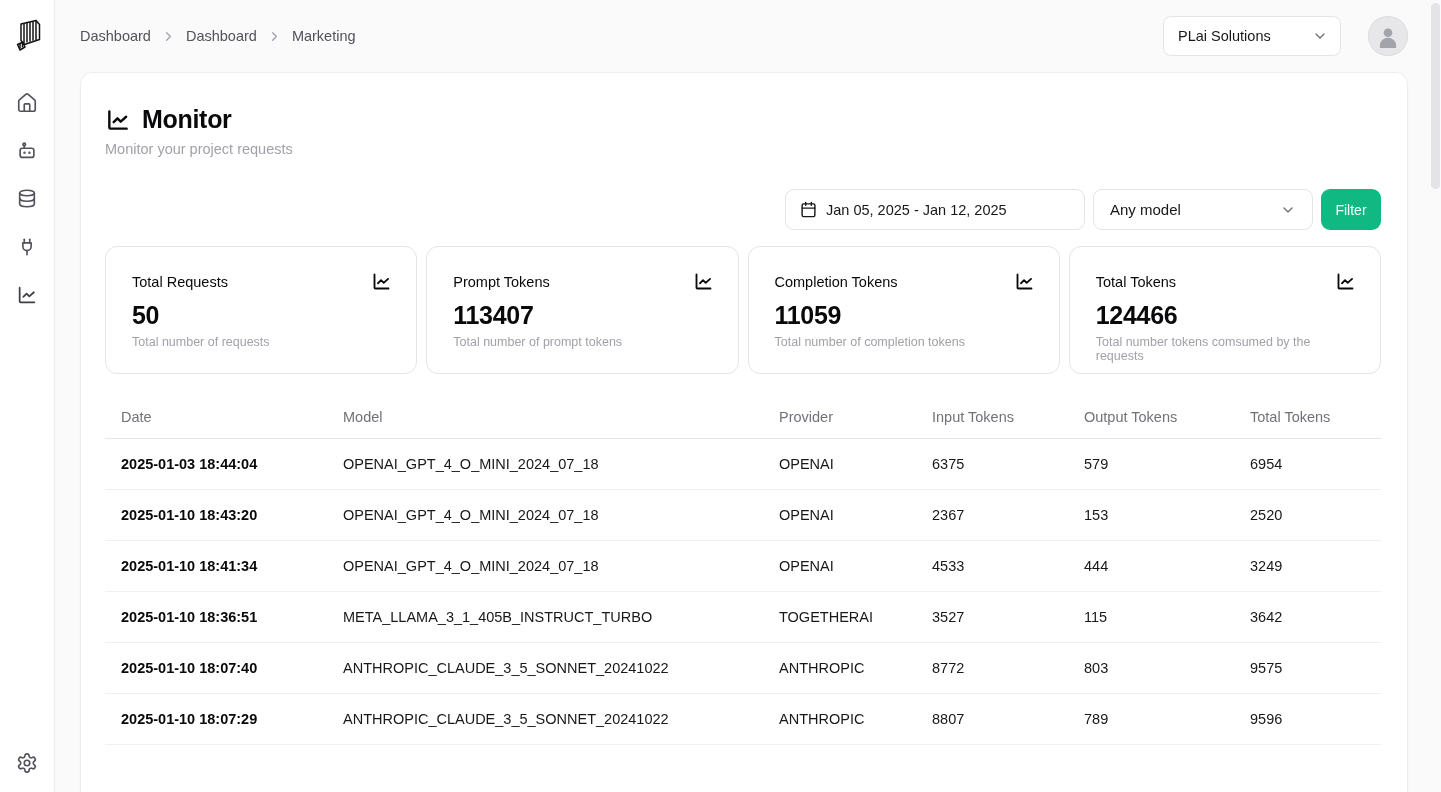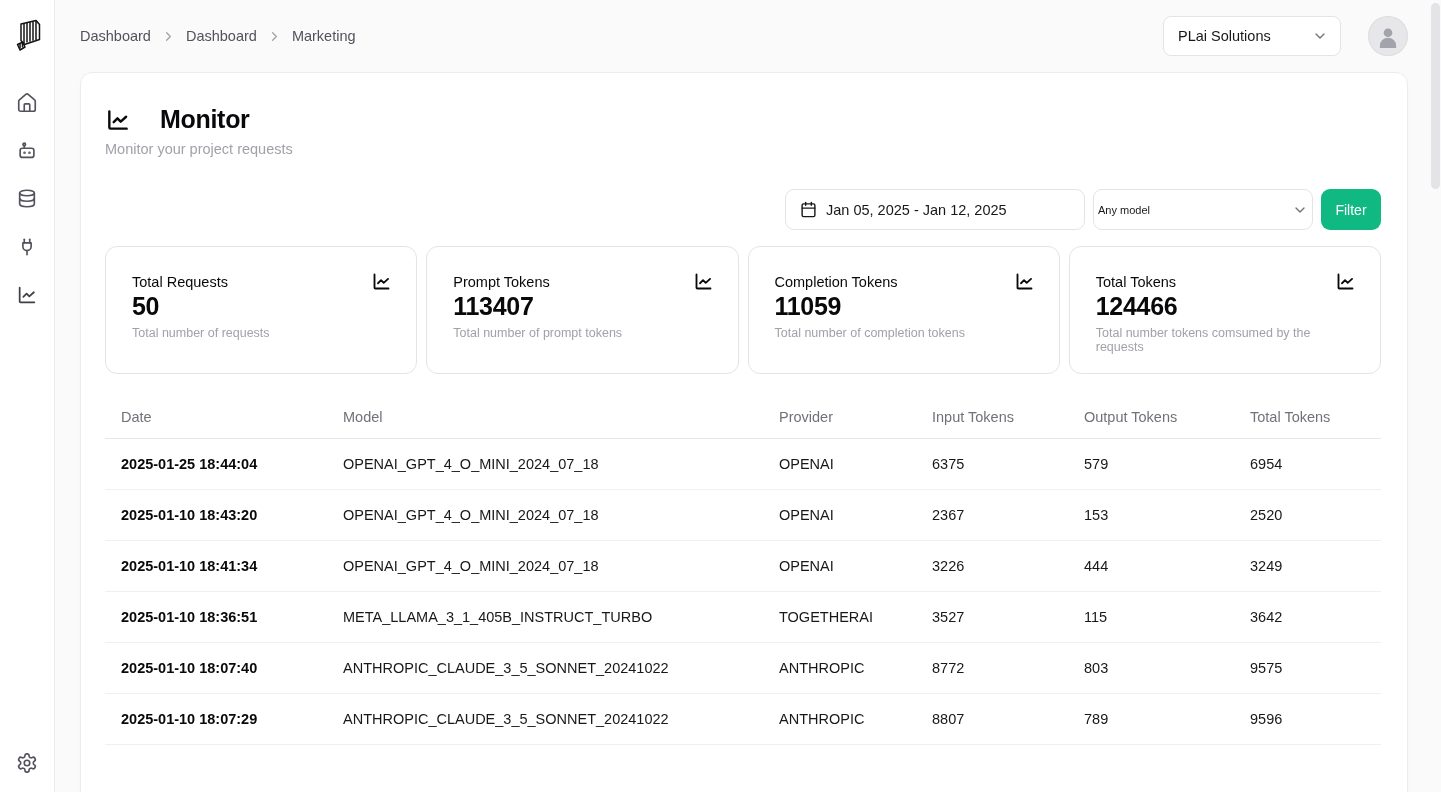--- a/index.html
+++ b/index.html
@@ -25,42 +25,42 @@
   .org-select { width:178px; height:40px; border:1px solid #e4e4e7; border-radius:8px; background:#fff;
     display:flex; align-items:center; justify-content:space-between; padding:0 12px 0 14px;
     font-size:14.5px; color:#18181b; cursor:pointer; }
   .avatar { width:40px; height:40px; border-radius:50%; background:#e7e7ea; display:flex;
     align-items:center; justify-content:center; overflow:hidden; cursor:pointer;
     box-shadow:inset 0 0 0 1px #dededf; }
 
   
   .card { margin:0 33px 0 25px; background:#fff; border:1px solid #ededf0; border-radius:12px;
     box-shadow:0 1px 2px rgba(0,0,0,.03); min-height:760px; padding:24px 26px 0 24px; }
-  .page-title-row { display:flex; align-items:center; gap:29px; margin-top:8px; }
+  .page-title-row { display:flex; align-items:center; gap:11px; margin-top:8px; }
   .page-title { font-size:25px; font-weight:700; color:#09090b; letter-spacing:-.3px; }
   .page-subtitle { margin-top:7px; font-size:14.5px; color:#a1a1aa; }
 
   
   .filter-row { margin-top:32px; display:flex; justify-content:flex-end; gap:8px; }
   .date-range { width:300px; height:41px; border:1px solid #e4e4e7; border-radius:9px; background:#fff;
     display:flex; align-items:center; gap:9px; padding:0 14px; font-size:14.5px; font-weight:500;
     color:#18181b; cursor:pointer; }
   .model-select { width:220px; height:41px; border:1px solid #e4e4e7; border-radius:9px; background:#fff;
-    display:flex; align-items:center; justify-content:space-between; padding:0 4px; font-size:11px;
+    display:flex; align-items:center; justify-content:space-between; padding:0 16px; font-size:15px;
     color:#18181b; cursor:pointer; }
   .filter-btn { width:60px; height:41px; border:none; border-radius:9px; background:#10b981; color:#fff;
     font-size:14px; font-weight:500; font-family:inherit; cursor:pointer; }
 
   
   .stats-grid { margin-top:16px; display:grid; grid-template-columns:repeat(4,1fr); gap:9px; }
   .stat-card { border:1px solid #e4e4e7; border-radius:12px; background:#fff; height:128px;
     padding:24px 24px 0 26px; }
   .stat-top { display:flex; align-items:center; justify-content:space-between; }
   .stat-label { font-size:14.5px; font-weight:500; color:#09090b; }
-  .stat-value { font-size:25px; font-weight:700; color:#09090b; letter-spacing:-.3px; }
+  .stat-value { margin-top:9px; font-size:25px; font-weight:700; color:#09090b; letter-spacing:-.3px; }
   .stat-desc { margin-top:5px; font-size:12.5px; color:#a1a1aa; }
 
   
   .table-wrap { margin-top:24px; }
   table { width:100%; border-collapse:collapse; table-layout:fixed; font-size:14.5px; }
   col.c-date{width:222px} col.c-model{width:436px} col.c-provider{width:153px}
   col.c-in{width:152px} col.c-out{width:166px} col.c-total{width:auto}
   thead th { text-align:left; font-weight:400; color:#71717a; padding:11px 16px 13px;
     border-bottom:1px solid #e7e7ea; }
   tbody td { padding:17px 16px; border-bottom:1px solid #f0f0f2; color:#18181b; white-space:nowrap;
@@ -259,42 +259,42 @@
             <th>Model</th>
             <th>Provider</th>
             <th>Input Tokens</th>
             <th>Output Tokens</th>
             <th>Total Tokens</th>
           </tr>
         </thead>
         <tbody>
 
             <tr>
-              <td class="cell-date">2025-01-25 18:44:04</td>
+              <td class="cell-date">2025-01-03 18:44:04</td>
               <td>OPENAI_GPT_4_O_MINI_2024_07_18</td>
               <td>OPENAI</td>
               <td>6375</td>
               <td>579</td>
               <td>6954</td>
             </tr>
 
             <tr>
               <td class="cell-date">2025-01-10 18:43:20</td>
               <td>OPENAI_GPT_4_O_MINI_2024_07_18</td>
               <td>OPENAI</td>
               <td>2367</td>
               <td>153</td>
               <td>2520</td>
             </tr>
 
             <tr>
               <td class="cell-date">2025-01-10 18:41:34</td>
               <td>OPENAI_GPT_4_O_MINI_2024_07_18</td>
               <td>OPENAI</td>
-              <td>3226</td>
+              <td>4533</td>
               <td>444</td>
               <td>3249</td>
             </tr>
 
             <tr>
               <td class="cell-date">2025-01-10 18:36:51</td>
               <td>META_LLAMA_3_1_405B_INSTRUCT_TURBO</td>
               <td>TOGETHERAI</td>
               <td>3527</td>
               <td>115</td>

